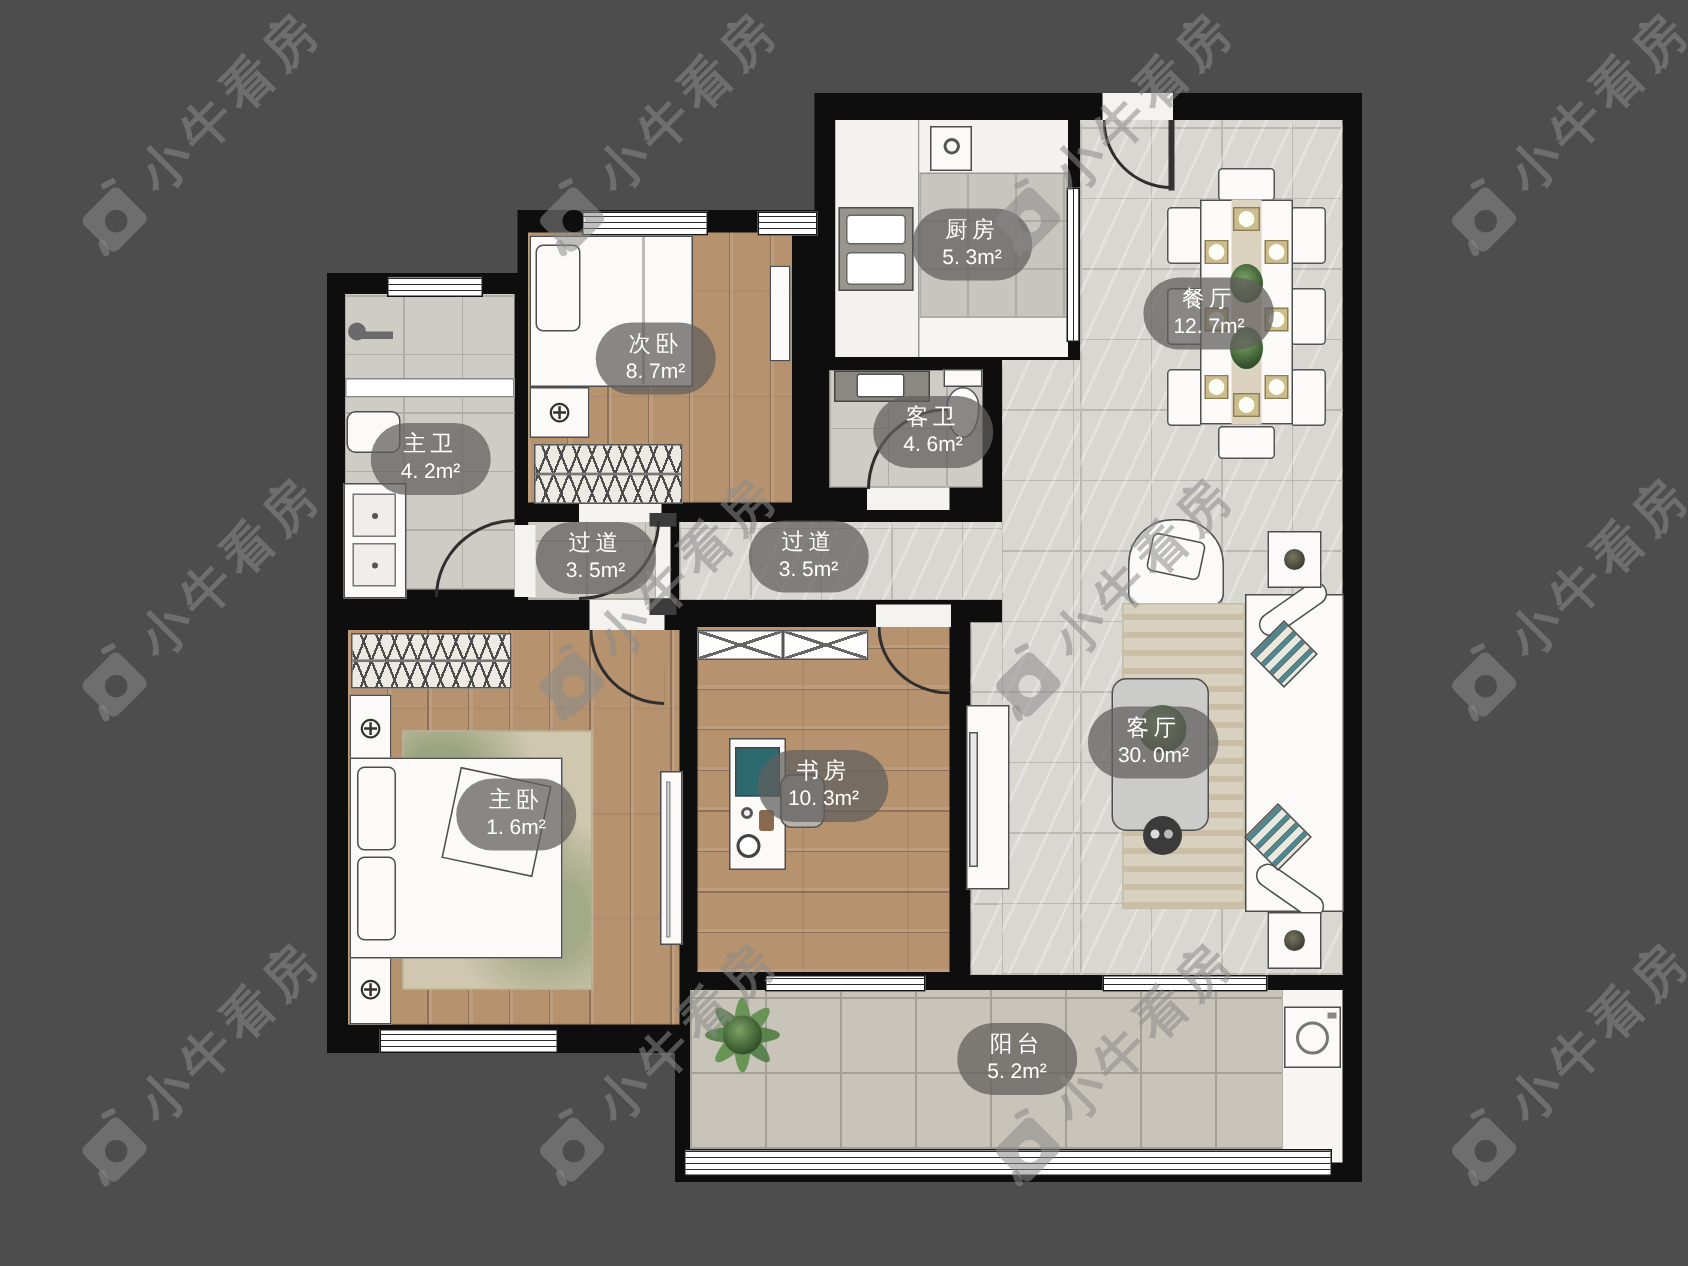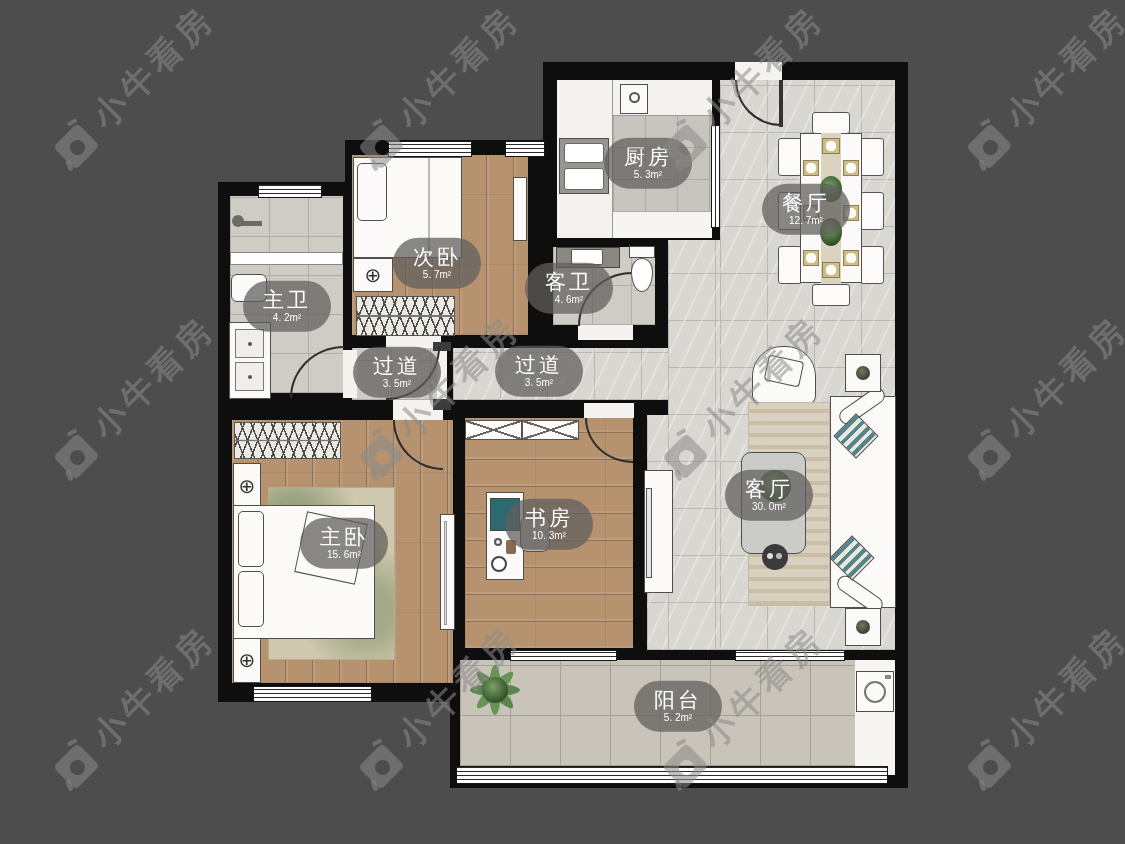--- a/index.html
+++ b/index.html
@@ -55,22 +55,22 @@
   .cross{color:#333;font-size:20px;line-height:1;display:flex;align-items:center;justify-content:center;width:100%;height:100%;}
   .rugL{background-color:#d8d1bf;border:1px solid #c2bba8;background-image:
      repeating-linear-gradient(0deg,rgba(150,120,80,.22) 0 4px,transparent 4px 12px);}
   .rugM{background-color:#cfc7ae;border:1px solid #b5ac93;background-image:
      radial-gradient(circle at 20% 20%,rgba(110,135,90,.55) 0 14%,transparent 38%),
      radial-gradient(circle at 78% 72%,rgba(110,135,90,.45) 0 16%,transparent 42%),
      radial-gradient(circle at 60% 35%,rgba(165,150,115,.5) 0 12%,transparent 32%);}
   
   .pill{position:absolute;transform:translate(-50%,-50%);background:rgba(97,95,93,.74);
      border-radius:999px;color:#fff;text-align:center;padding:6px 20px 8px;z-index:40;white-space:nowrap;}
-  .pill .nm{display:block;font-size:21px;letter-spacing:3px;line-height:1.2;}
-  .pill .ar{display:block;font-size:10px;line-height:1.15;}
+  .pill .nm{display:block;font-size:15px;letter-spacing:3px;line-height:1.2;}
+  .pill .ar{display:block;font-size:14px;line-height:1.15;}
   
   .wm{position:absolute;display:flex;align-items:center;gap:10px;color:rgba(138,138,138,.55);
       transform:rotate(-45deg);transform-origin:22px 22px;z-index:60;pointer-events:none;
       font-weight:bold;font-size:34px;letter-spacing:5px;white-space:nowrap;}
   .leaf{position:absolute;left:50%;top:50%;width:50px;height:12px;border-radius:50%;
         background:#4f7d43;opacity:.9;}
 </style>
 </head>
 <body>
 
@@ -238,43 +238,43 @@
   </div>
 
 <div class="pill" style="left:648px;top:163px;">
   <span class="nm">厨房</span>
   <span class="ar">5. 3m²</span>
 </div>
 <div class="pill" style="left:806px;top:209px;">
   <span class="nm">餐厅</span>
   <span class="ar">12. 7m²</span>
 </div>
-<div class="pill" style="left:437px;top:239px;margin-top:24px;">
+<div class="pill" style="left:437px;top:239px;">
   <span class="nm">次卧</span>
-  <span class="ar">5. 7m²</span>
+  <span class="ar">8. 7m²</span>
 </div>
 <div class="pill" style="left:287px;top:306px;">
   <span class="nm">主卫</span>
   <span class="ar">4. 2m²</span>
 </div>
-<div class="pill" style="left:569px;top:288px;">
+<div class="pill" style="left:622px;top:288px;">
   <span class="nm">客卫</span>
   <span class="ar">4. 6m²</span>
 </div>
 <div class="pill" style="left:397px;top:372px;">
   <span class="nm">过道</span>
   <span class="ar">3. 5m²</span>
 </div>
 <div class="pill" style="left:539px;top:371px;">
   <span class="nm">过道</span>
   <span class="ar">3. 5m²</span>
 </div>
 <div class="pill" style="left:344px;top:543px;">
   <span class="nm">主卧</span>
-  <span class="ar">15. 6m²</span>
+  <span class="ar">1. 6m²</span>
 </div>
 <div class="pill" style="left:549px;top:524px;">
   <span class="nm">书房</span>
   <span class="ar">10. 3m²</span>
 </div>
 <div class="pill" style="left:769px;top:495px;">
   <span class="nm">客厅</span>
   <span class="ar">30. 0m²</span>
 </div>
 <div class="pill" style="left:678px;top:706px;">

